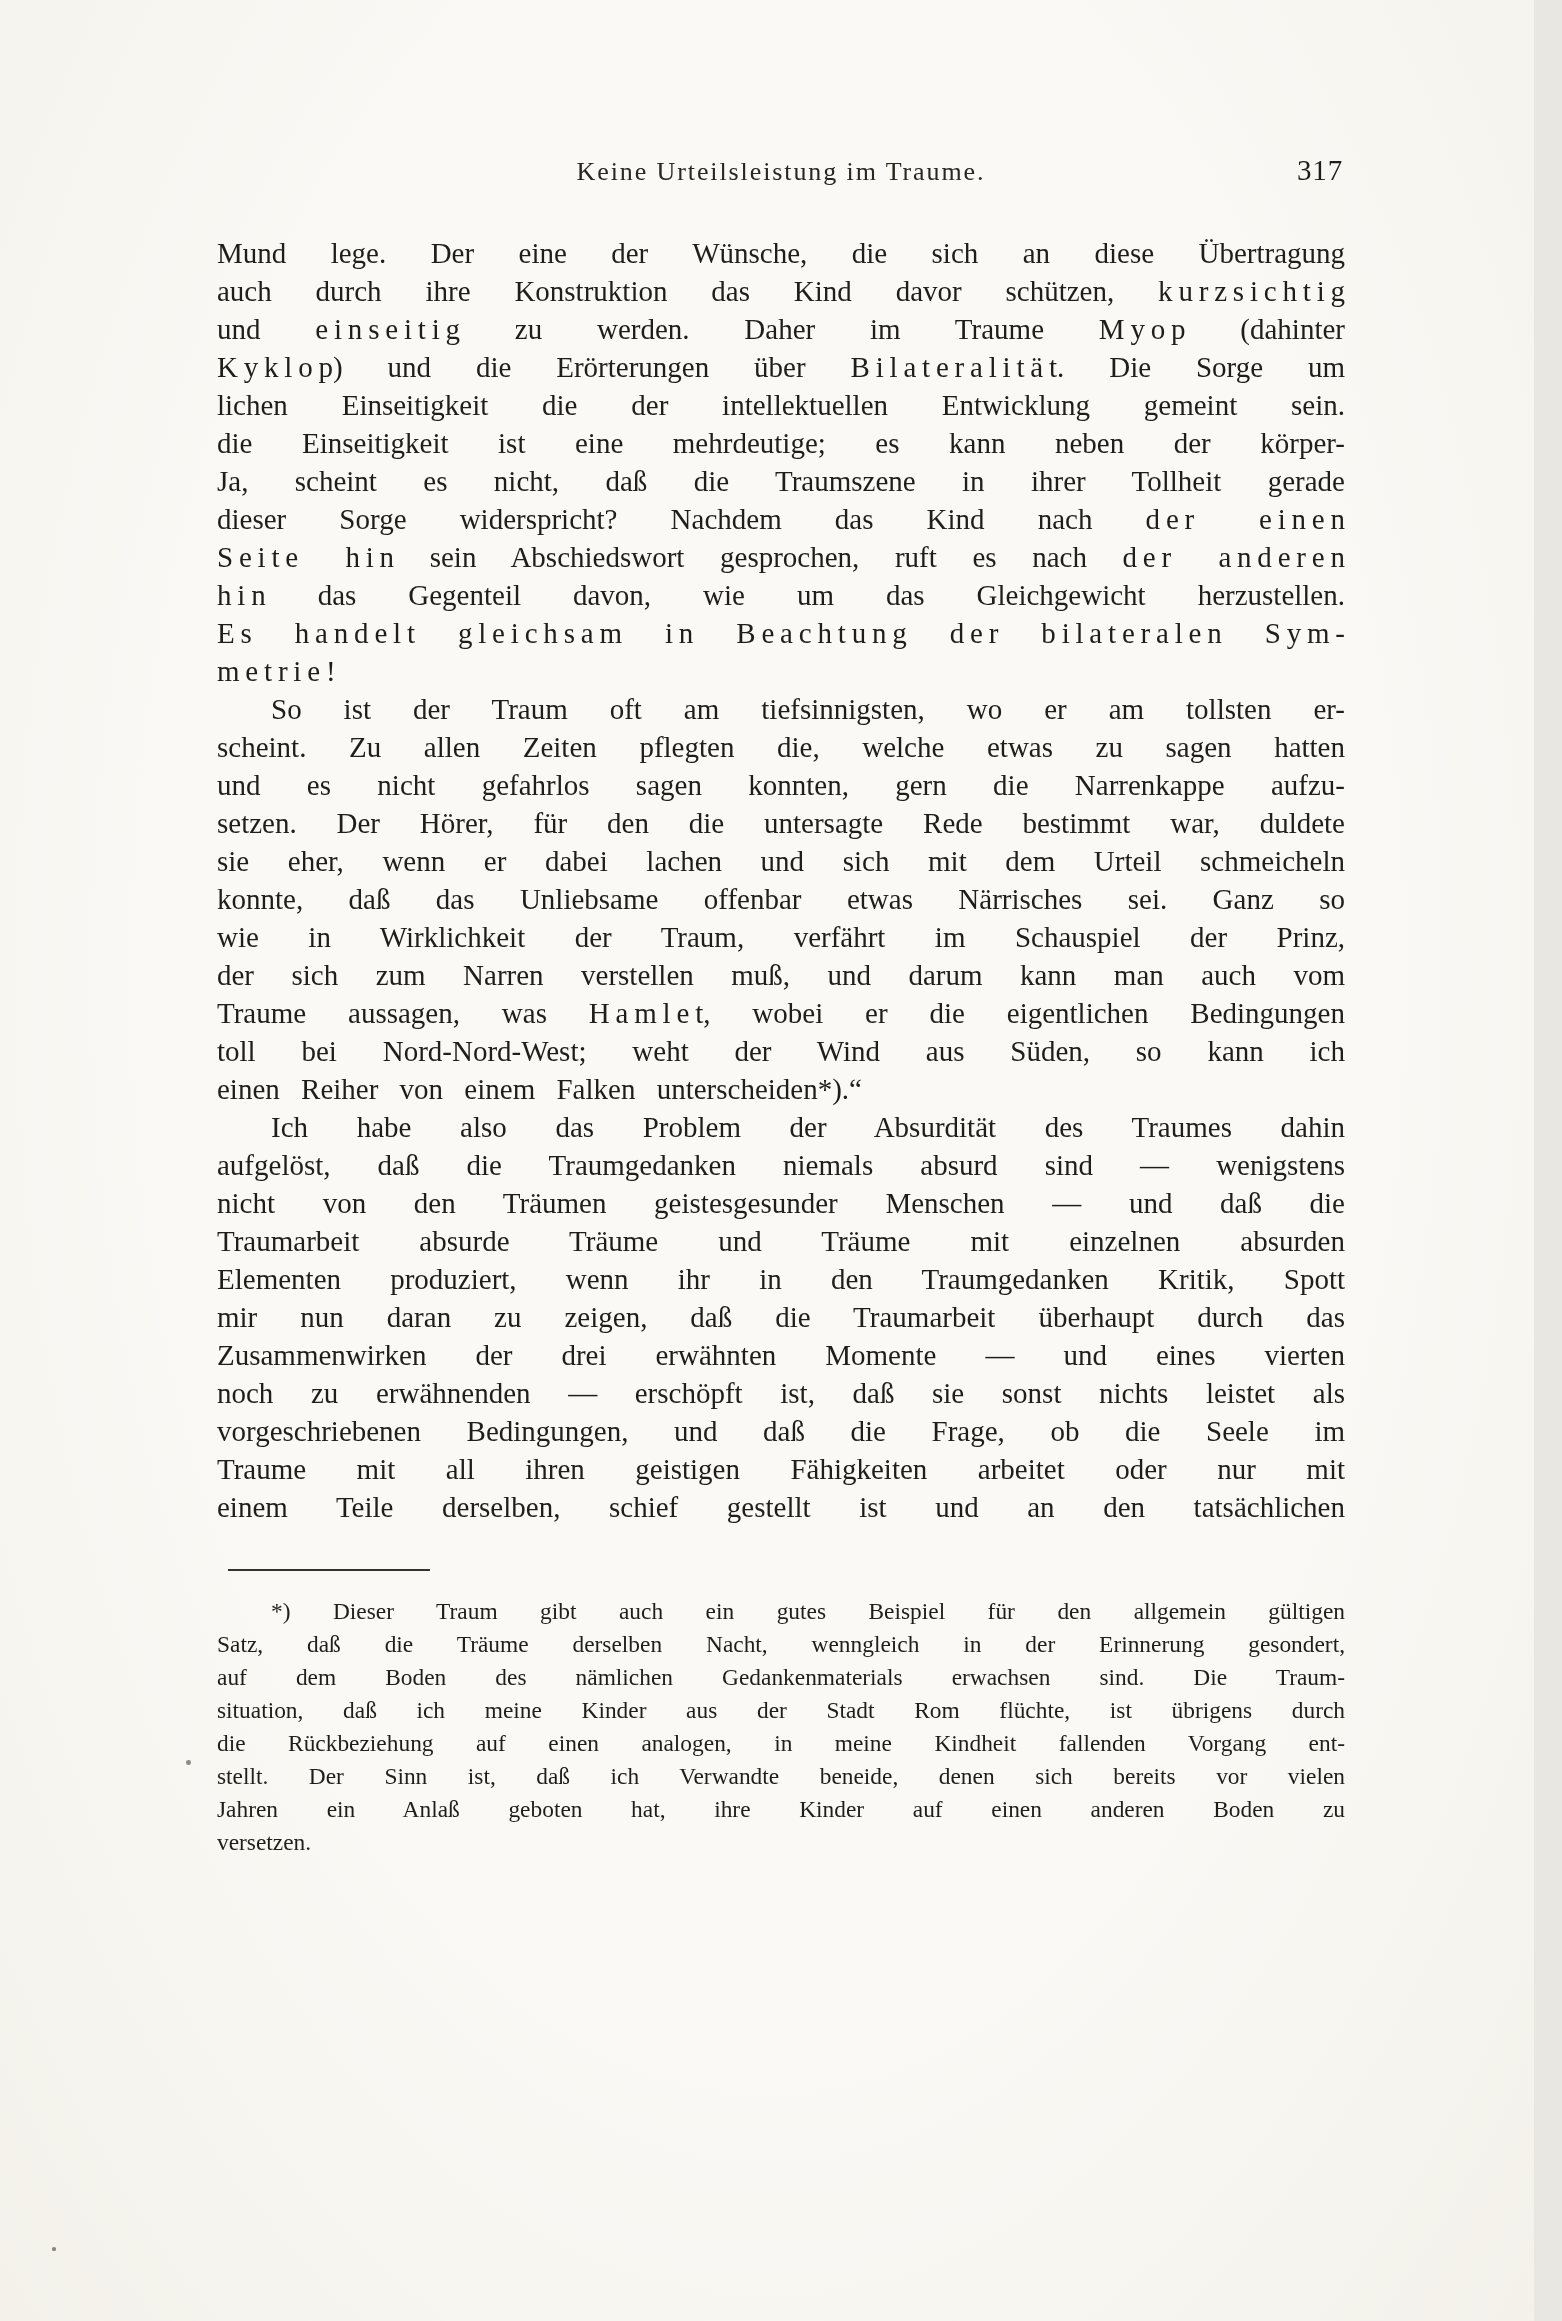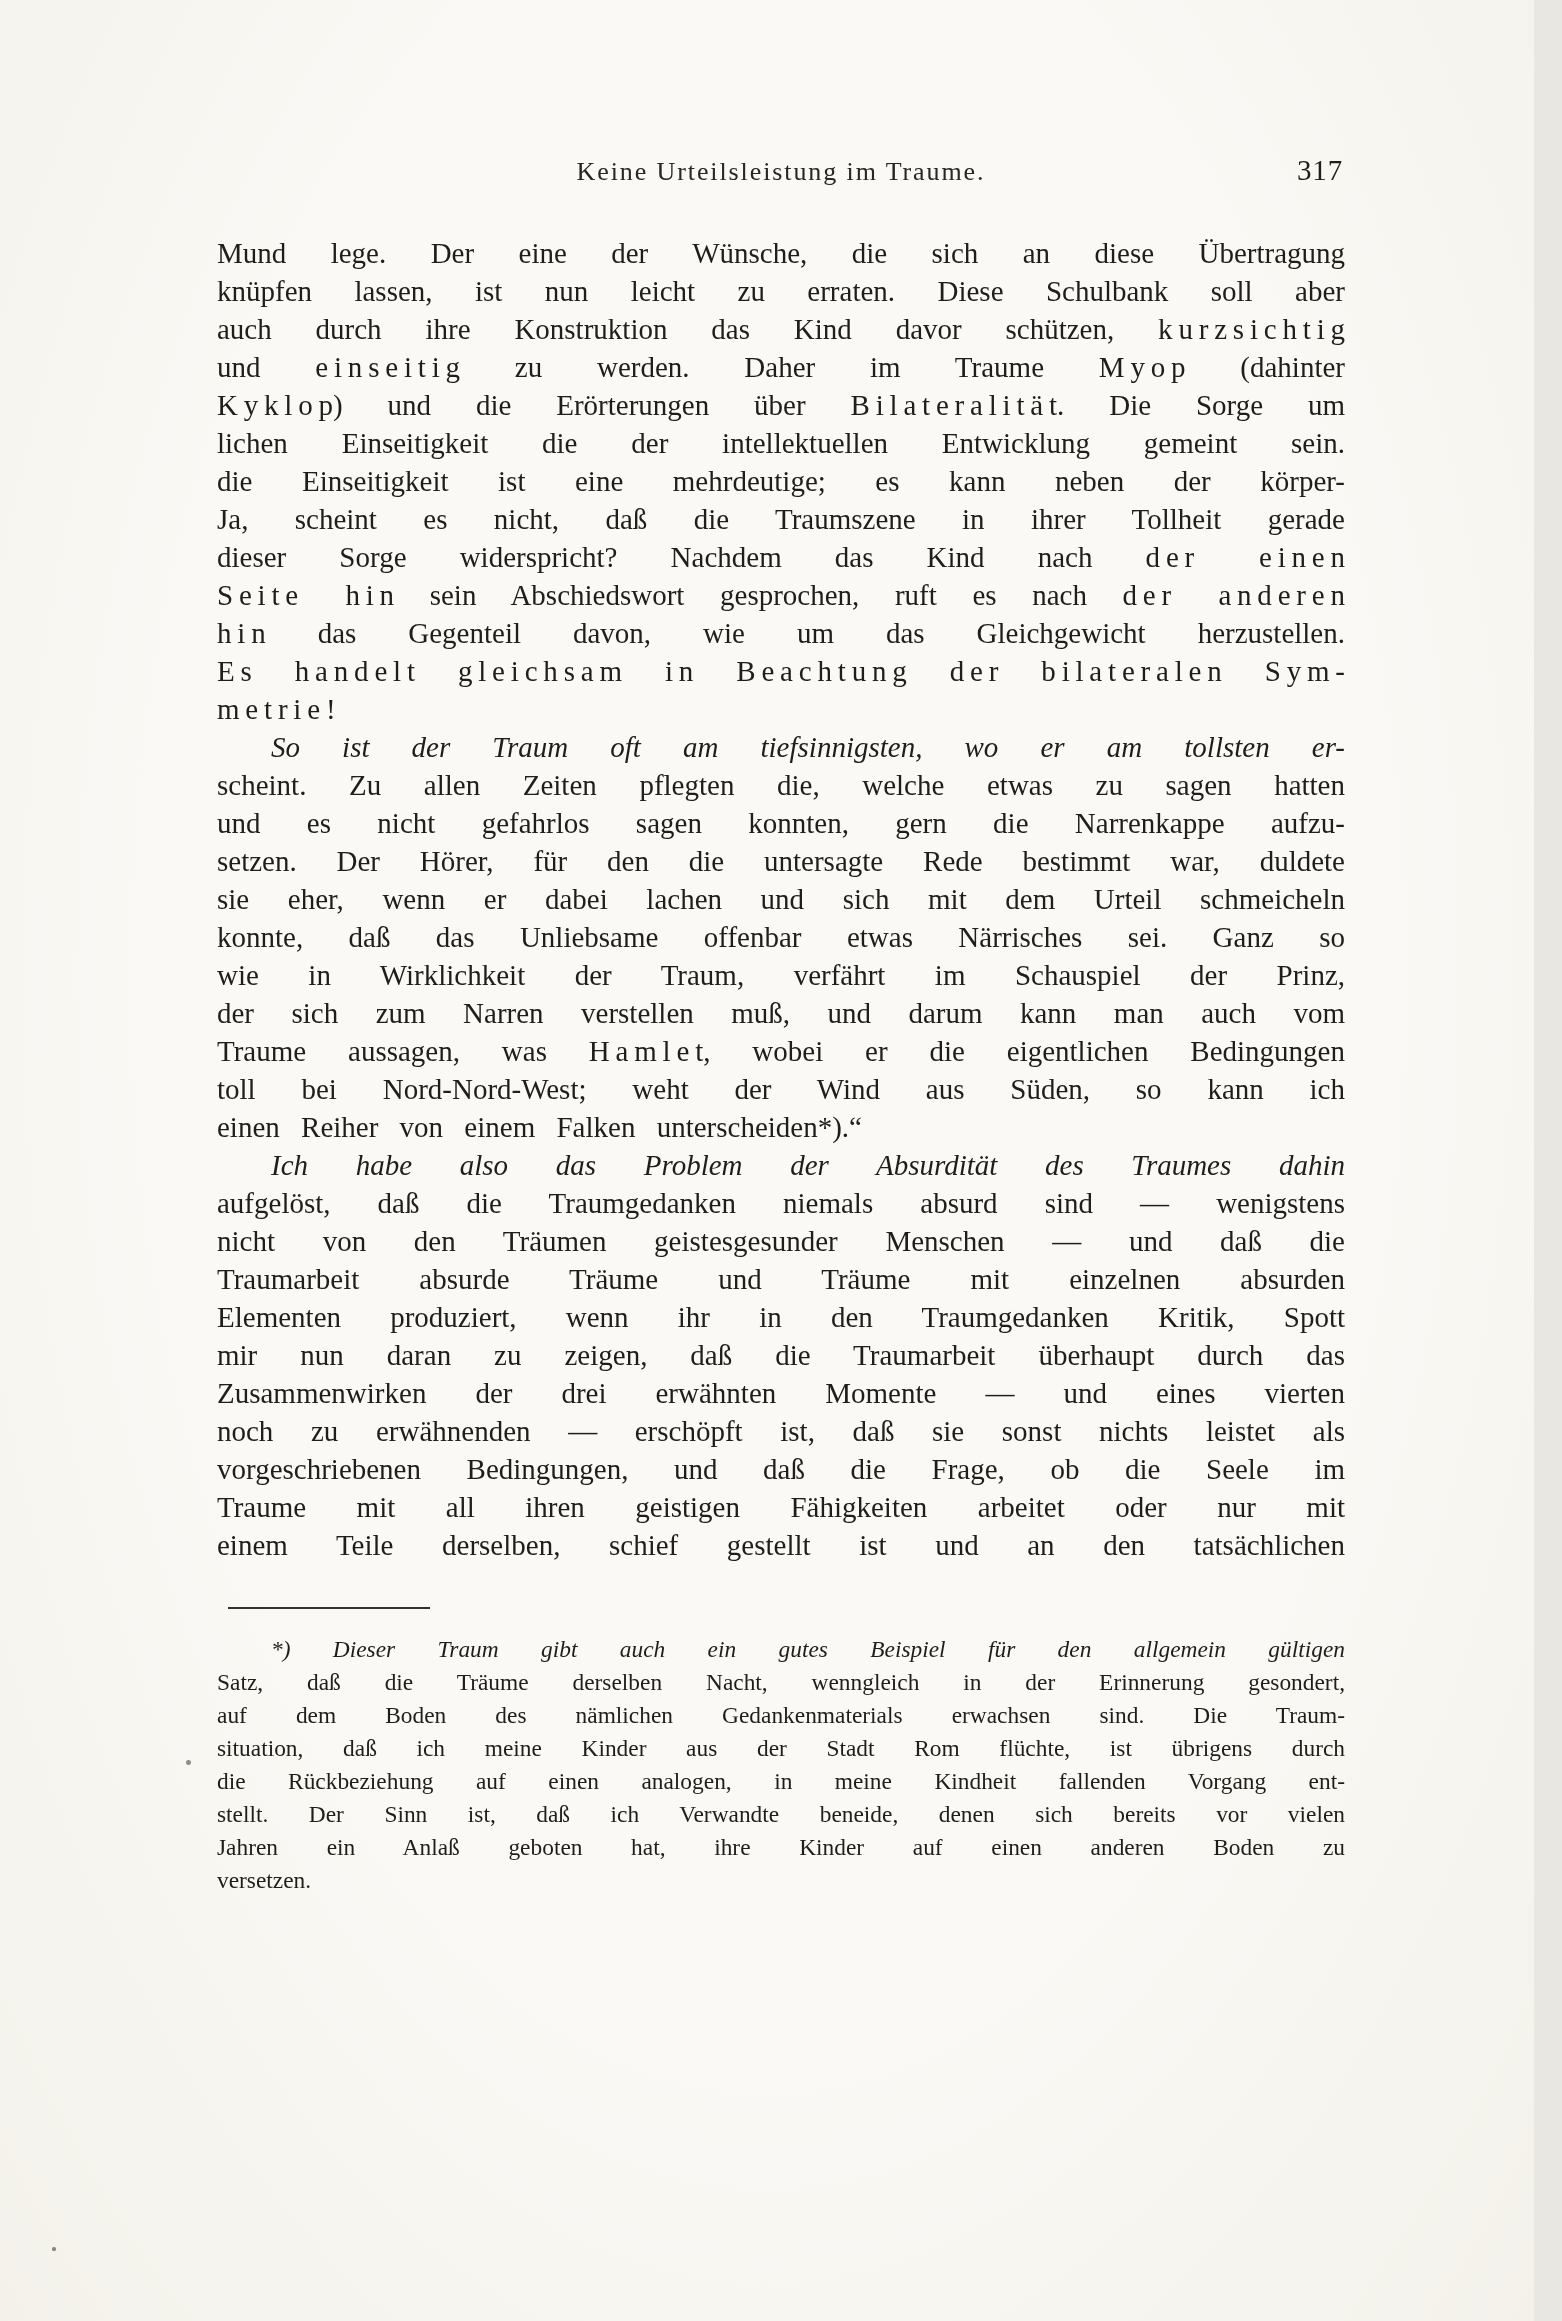--- a/index.html
+++ b/index.html
@@ -43,21 +43,21 @@
     line-height: 38px;
   }
   .line {
     text-align: justify;
     text-align-last: justify;
   }
   .line.last {
     text-align: left;
     text-align-last: left;
   }
-  .line.ind { text-indent: 54px; font-style: italic; }
+  .line.ind { text-indent: 54px; }
   .line.wide { word-spacing: 14px; font-family: Liberation Serif, serif; }
   .fn-rule {
     width: 202px;
     height: 0;
     border-top: 2.8px solid #35312b;
     margin: 43px 0 24px 11.2px;
   }
   .footnote-text {
     font-size: 23.4px;
     line-height: 33px;
@@ -77,21 +77,20 @@
   <div class="textblock">
 
     <div class="running-header">
       <div class="running-title">Keine Urteilsleistung im Traume.</div>
       <div class="page-number">317</div>
     </div>
 
     <div class="body-text">
 
     <div class="line">Mund lege. Der eine der Wünsche, die sich an diese Übertragung</div>
-        <div class="line">knüpfen lassen, ist nun leicht zu erraten. Diese Schulbank soll aber</div>
         <div class="line">auch durch ihre Konstruktion das Kind davor schützen, k u r z s i c h t i g</div>
         <div class="line">und e i n s e i t i g zu werden. Daher im Traume M y o p (dahinter</div>
         <div class="line">K y k l o p) und die Erörterungen über B i l a t e r a l i t ä t. Die Sorge um</div>
         <div class="line">lichen Einseitigkeit die der intellektuellen Entwicklung gemeint sein.</div>
         <div class="line">die Einseitigkeit ist eine mehrdeutige; es kann neben der körper-</div>
         <div class="line">Ja, scheint es nicht, daß die Traumszene in ihrer Tollheit gerade</div>
         <div class="line">dieser Sorge widerspricht? Nachdem das Kind nach d e r   e i n e n</div>
         <div class="line">S e i t e   h i n sein Abschiedswort gesprochen, ruft es nach d e r   a n d e r e n</div>
         <div class="line">h i n das Gegenteil davon, wie um das Gleichgewicht herzustellen.</div>
         <div class="line">E s   h a n d e l t   g l e i c h s a m   i n   B e a c h t u n g   d e r   b i l a t e r a l e n   S y m -</div>

